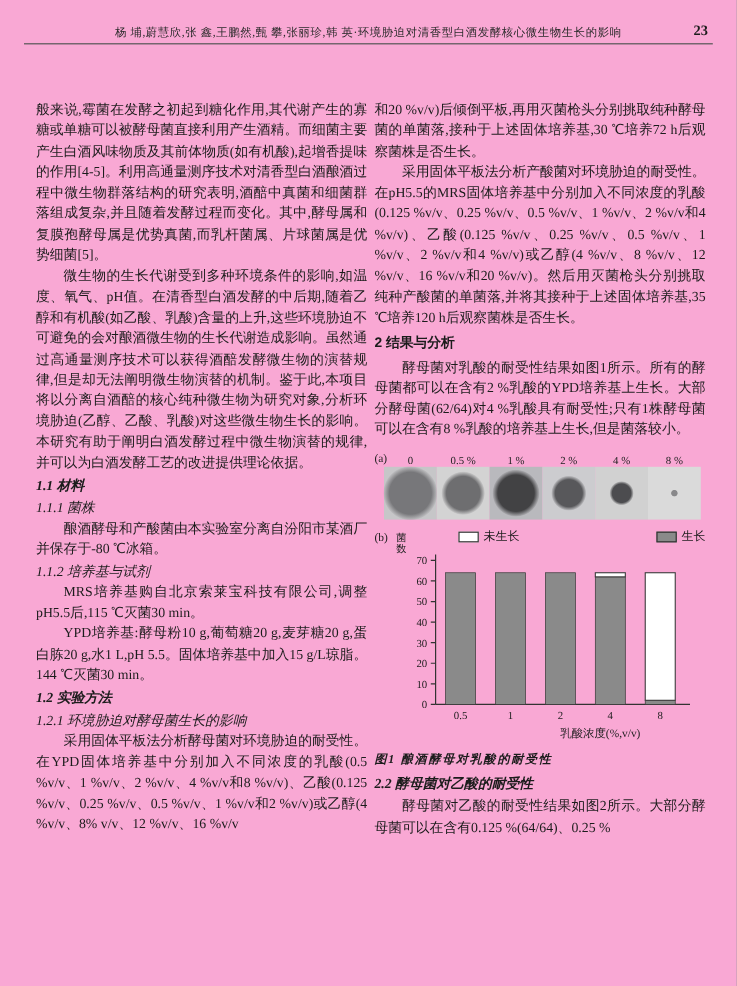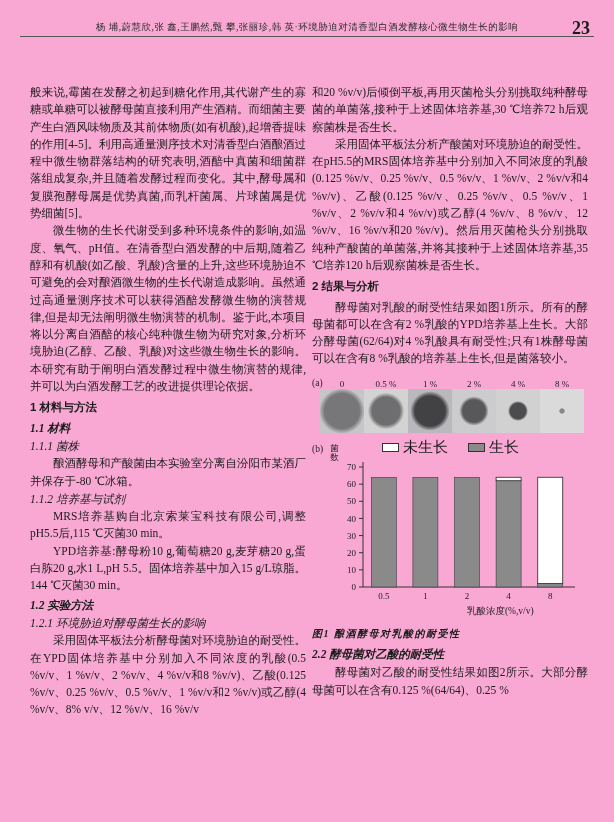--- a/index.html
+++ b/index.html
@@ -7,21 +7,21 @@
     position:relative; width:614px; height:822px; margin:0 auto;
     background:#f9a8d4; color:#1c1c1c; overflow:hidden;
     font-family:"Liberation Serif", serif;
   }
   
   .running-head {
     position:absolute; top:21px; left:70px; right:70px;
     text-align:center; font-size:9.5px; letter-spacing:.5px; color:#2a2a2a;
     white-space:nowrap; overflow:hidden;
   }
-  .page-number { position:absolute; top:18px; right:24px; font-size:18px; font-weight:bold; }
+  .page-number { position:absolute; top:18px; right:24px; font-size:12px; font-weight:bold; }
   .header-rule { position:absolute; top:36px; left:20px; right:20px; height:1px; background:#555; }
 
   
   .col {
     position:absolute; top:44px; width:276px;
     font-size:11.5px; line-height:17.3px; text-align:justify;margin-top:40px;
   }
   .col-left  { left:30px; }
   .col-right { left:312px; }
   p.body { margin:0; }
@@ -36,21 +36,21 @@
   .a-tag { position:absolute; left:0; top:-1px; font-size:9.5px; }
   .tiles { display:flex; margin-left:8px; }
   .tile { width:44px; }
   .tile-label { font-size:9px; height:13px; text-align:center; color:#222; }
   .tile-photo { height:44px; position:relative; }
   .colony { position:absolute; left:50%; top:50%; transform:translate(-50%,-50%); border-radius:50%; }
 
   .panel-b { position:relative; margin-top:7px; }
   .b-tag { position:absolute; left:0px; top:1px; font-size:9.5px; }
   .ylab  { position:absolute; left:17px; top:4px; width:11px; font-size:8.5px; line-height:9.5px; text-align:center; color:#222; }
-  .legend { display:flex; gap:20px; align-items:center; justify-content:flex-start; padding-left:70px; height:15px; font-size:15px; }
+  .legend { display:flex; gap:20px; align-items:center; justify-content:space-between; padding-left:70px; height:15px; font-size:10px; }
   .legend-item { display:flex; align-items:center; }
   .sw { width:17px; height:9px; border:1px solid #333; display:inline-block; margin-right:4px; box-sizing:border-box; }
   svg.chart { display:block; margin:0 auto; }
 
   .fig-note { font-size:9.3px; line-height:15px; margin-top:7px; color:#222; }
   .fig-note .n1 { text-indent:1.2em; margin:0; }
   .fig-note .n2 { margin:0; }
   .fig-cap { text-align:left; font-size:10px; font-weight:bold; font-style:italic; letter-spacing:1.5px; margin:6px 0 4px; }
 </style>
 </head>
@@ -58,21 +58,20 @@
 
 <div class="page">
 
   <div class="running-head">杨 埔,蔚慧欣,张 鑫,王鹏然,甄 攀,张丽珍,韩 英·环境胁迫对清香型白酒发酵核心微生物生长的影响</div>
   <div class="page-number">23</div>
   <div class="header-rule"></div>
 
   <div class="col col-left">
     <p class="body">般来说,霉菌在发酵之初起到糖化作用,其代谢产生的寡糖或单糖可以被酵母菌直接利用产生酒精。而细菌主要产生白酒风味物质及其前体物质(如有机酸),起增香提味的作用[4-5]。利用高通量测序技术对清香型白酒酿酒过程中微生物群落结构的研究表明,酒醅中真菌和细菌群落组成复杂,并且随着发酵过程而变化。其中,酵母属和复膜孢酵母属是优势真菌,而乳杆菌属、片球菌属是优势细菌[5]。</p>
     <p class="body ind">微生物的生长代谢受到多种环境条件的影响,如温度、氧气、pH值。在清香型白酒发酵的中后期,随着乙醇和有机酸(如乙酸、乳酸)含量的上升,这些环境胁迫不可避免的会对酿酒微生物的生长代谢造成影响。虽然通过高通量测序技术可以获得酒醅发酵微生物的演替规律,但是却无法阐明微生物演替的机制。鉴于此,本项目将以分离自酒醅的核心纯种微生物为研究对象,分析环境胁迫(乙醇、乙酸、乳酸)对这些微生物生长的影响。本研究有助于阐明白酒发酵过程中微生物演替的规律,并可以为白酒发酵工艺的改进提供理论依据。</p>
-    <p class="h1s">1 材料与方法</p>
     <p class="h2s">1.1 材料</p>
     <p class="h3s">1.1.1 菌株</p>
     <p class="body ind">酿酒酵母和产酸菌由本实验室分离自汾阳市某酒厂并保存于-80 ℃冰箱。</p>
     <p class="h3s">1.1.2 培养基与试剂</p>
     <p class="body ind">MRS培养基购自北京索莱宝科技有限公司,调整pH5.5后,115 ℃灭菌30 min。</p>
     <p class="body ind">YPD培养基:酵母粉10 g,葡萄糖20 g,麦芽糖20 g,蛋白胨20 g,水1 L,pH 5.5。固体培养基中加入15 g/L琼脂。144 ℃灭菌30 min。</p>
     <p class="h2s">1.2 实验方法</p>
     <p class="h3s">1.2.1 环境胁迫对酵母菌生长的影响</p>
     <p class="body ind">采用固体平板法分析酵母菌对环境胁迫的耐受性。在YPD固体培养基中分别加入不同浓度的乳酸(0.5 %v/v、1 %v/v、2 %v/v、4 %v/v和8 %v/v)、乙酸(0.125 %v/v、0.25 %v/v、0.5 %v/v、1 %v/v和2 %v/v)或乙醇(4 %v/v、8% v/v、12 %v/v、16 %v/v</p>
   </div>

